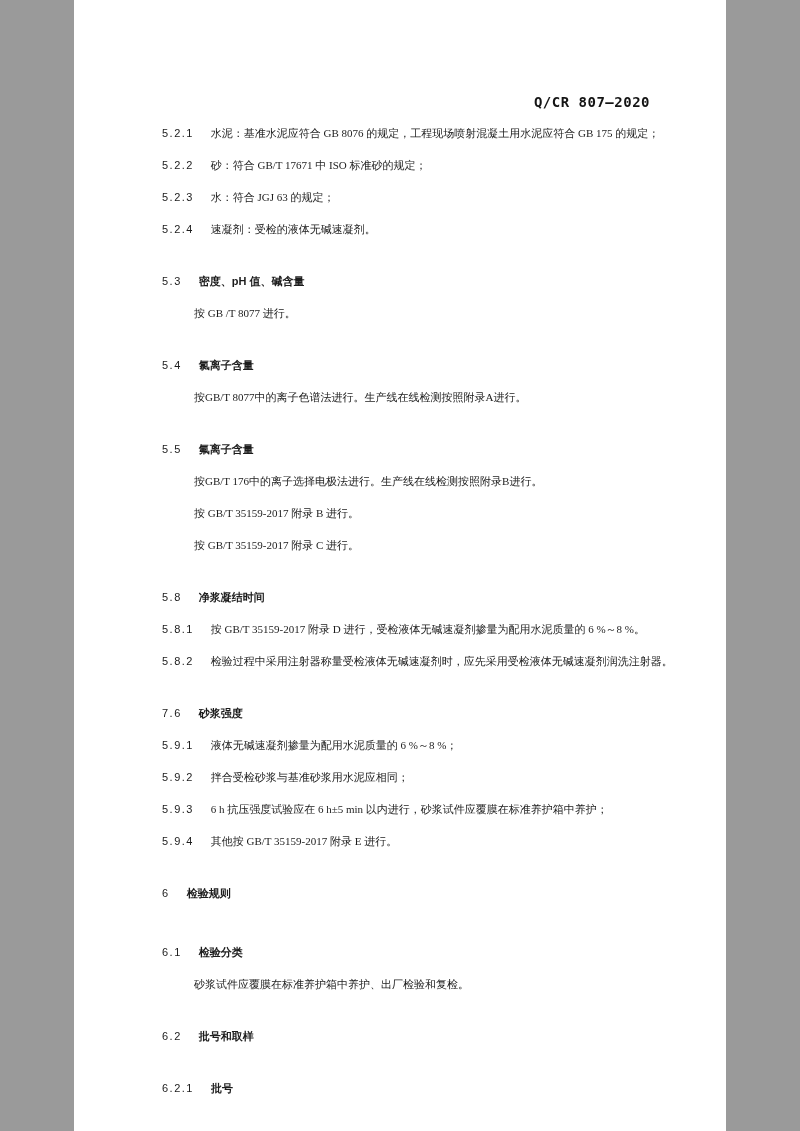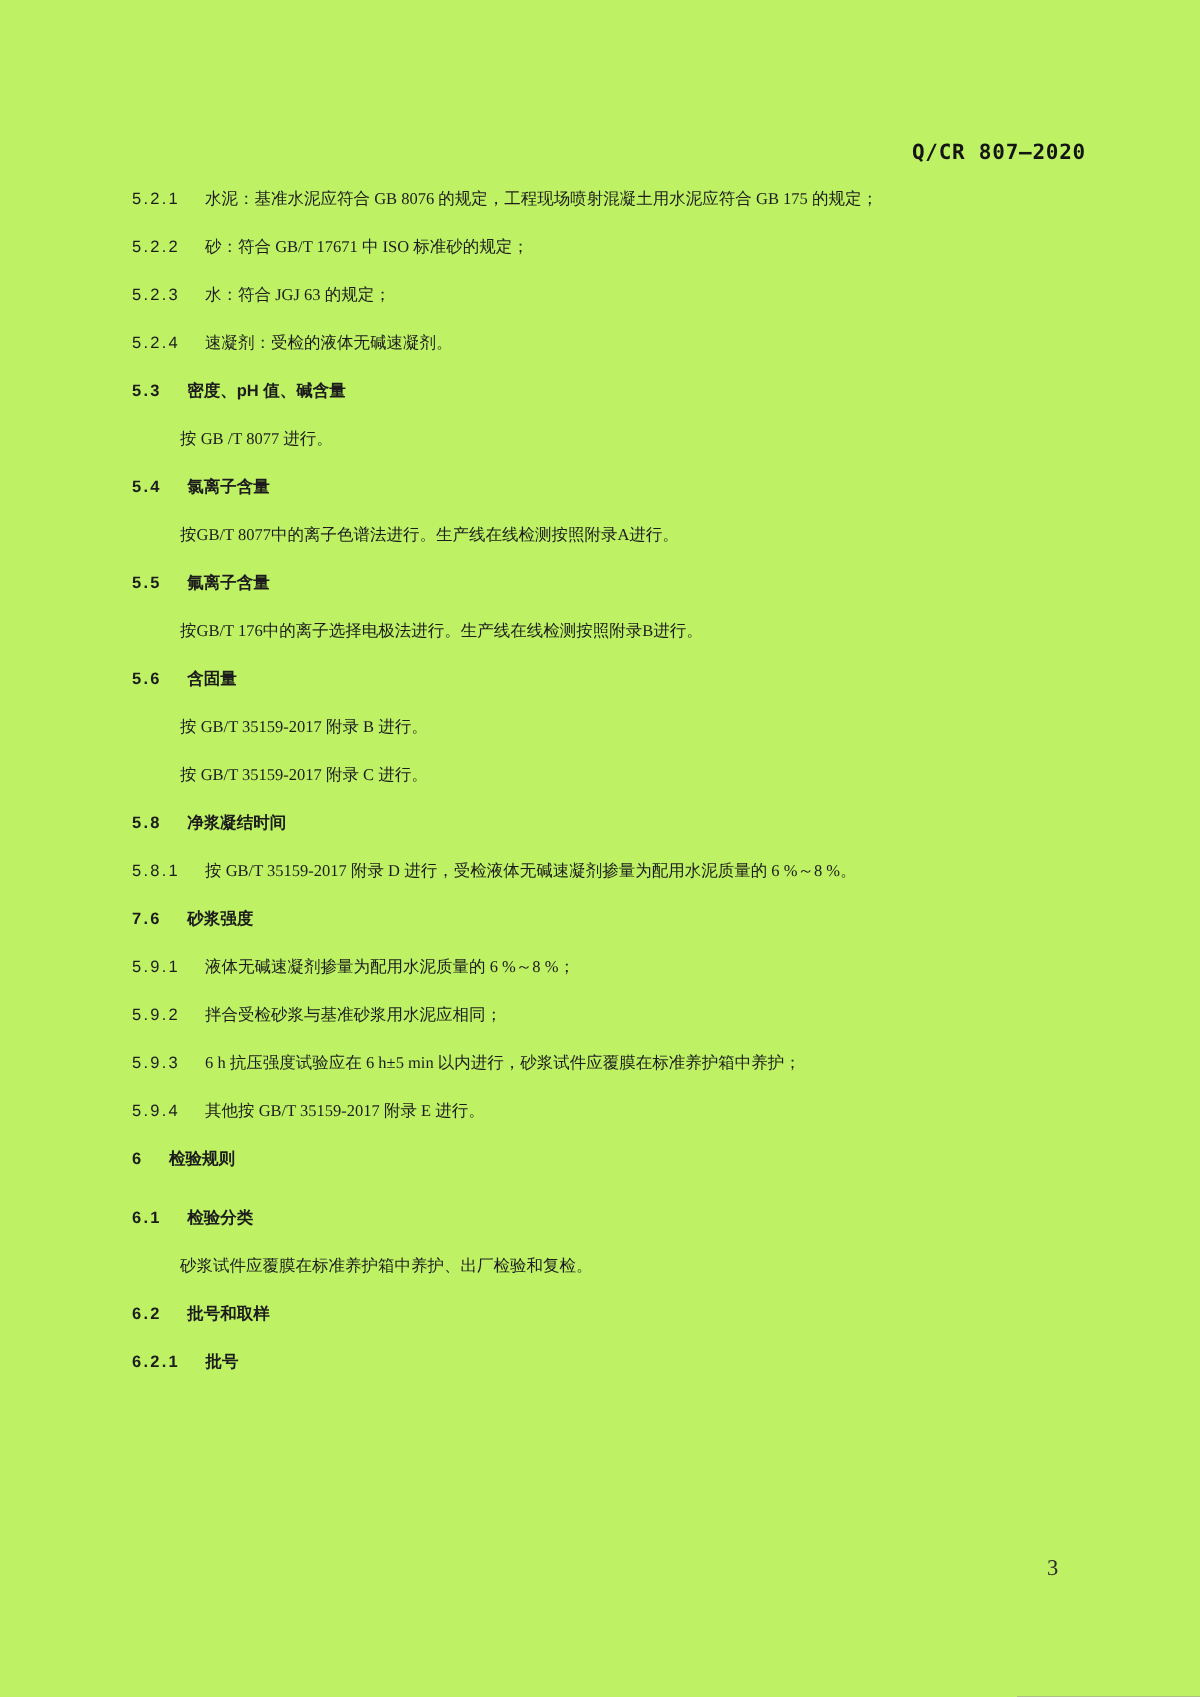--- a/index.html
+++ b/index.html
@@ -1,20 +1,20 @@
 <!DOCTYPE html>
 <html><head>
 <meta charset="utf-8">
 <style>
   html,body{margin:0;padding:0;background:#9a9a9a;}
   .page{
     position:relative;
-    width:800px;height:1131px;
+    width:652px;height:1131px;
     margin:0 auto;
-    background:#bef264;
+    background:#ffffff;
     overflow:hidden;
     font-family:"Liberation Serif","DejaVu Serif",serif;
     color:#1c1c1c;
   }
   .running-header{
     position:absolute;
     top:94px;right:76px;
     font-family:"DejaVu Sans Mono",monospace;
     font-weight:bold;
     font-size:14px;
@@ -38,21 +38,21 @@
     margin-right:14px;
     font-weight:500;
   }
   .line.clause .txt{
     font-family:"Liberation Serif","DejaVu Serif",serif;
   }
   .line.heading,.line.chapter{
     font-family:"Liberation Sans","DejaVu Sans",sans-serif;
     font-weight:bold;
   }
-  .line.heading .num,.line.chapter .num{font-weight:bold;}
+  .line.heading .num,.line.chapter .num{font-weight:normal;margin-top:20px;}
   .line.para{padding-left:32px;}
   .line.chapter{margin-top:11px;margin-bottom:20px;}
   .page-number{
     position:absolute;
     top:1038px;left:698px;
     font-size:15px;
     font-family:"Liberation Serif","DejaVu Serif",serif;
     color:#2a2a2a;
   }
 </style>
@@ -96,39 +96,39 @@
     <span class="txt">按GB/T 8077中的离子色谱法进行。生产线在线检测按照附录A进行。</span>
   </div>
       <div class="line heading">
     <span class="num">5.5</span>
     <span class="txt">氟离子含量</span>
   </div>
       <div class="line para">
     
     <span class="txt">按GB/T 176中的离子选择电极法进行。生产线在线检测按照附录B进行。</span>
   </div>
-      <div class="line heading">
-    <span class="num">5.6</span>
-    <span class="txt">含固量</span>
-  </div>
       <div class="line para">
     
     <span class="txt">按 GB/T 35159-2017 附录 B 进行。</span>
   </div>
       <div class="line para">
     
     <span class="txt">按 GB/T 35159-2017 附录 C 进行。</span>
   </div>
       <div class="line heading">
     <span class="num">5.8</span>
     <span class="txt">净浆凝结时间</span>
   </div>
       <div class="line clause">
     <span class="num">5.8.1</span>
     <span class="txt">按 GB/T 35159-2017 附录 D 进行，受检液体无碱速凝剂掺量为配用水泥质量的 6 %～8 %。</span>
+  </div>
+      <div class="line clause">
+    <span class="num">5.8.2</span>
+    <span class="txt">检验过程中采用注射器称量受检液体无碱速凝剂时，应先采用受检液体无碱速凝剂润洗注射器。</span>
   </div>
       <div class="line heading">
     <span class="num">7.6</span>
     <span class="txt">砂浆强度</span>
   </div>
       <div class="line clause">
     <span class="num">5.9.1</span>
     <span class="txt">液体无碱速凝剂掺量为配用水泥质量的 6 %～8 %；</span>
   </div>
       <div class="line clause">

